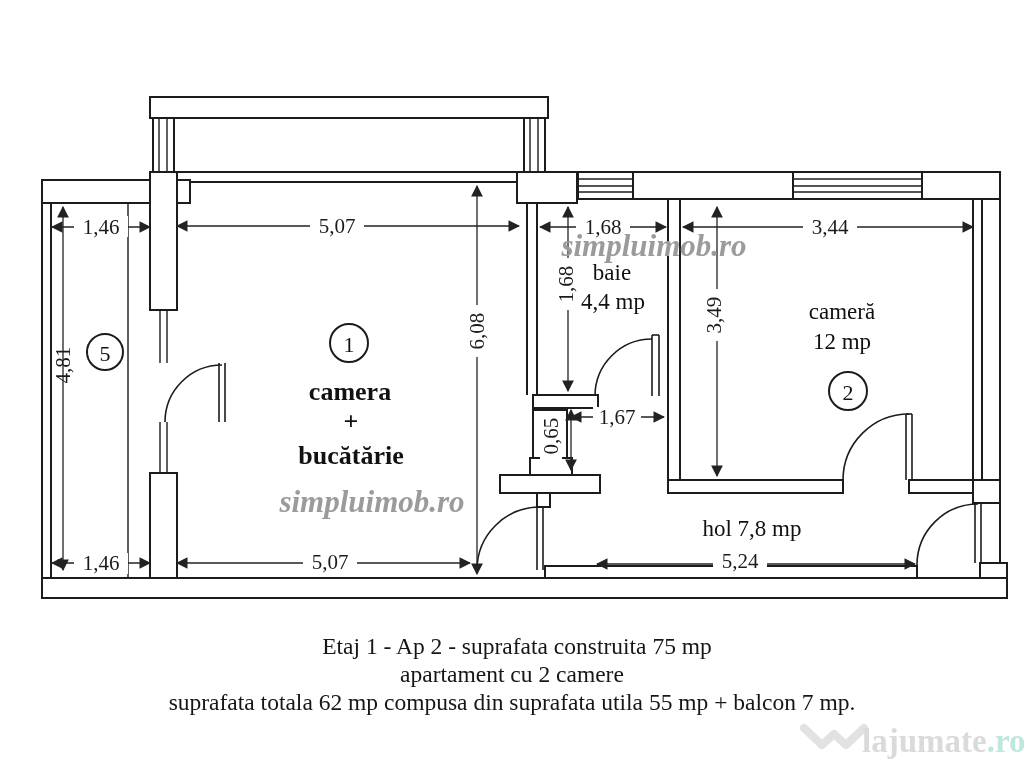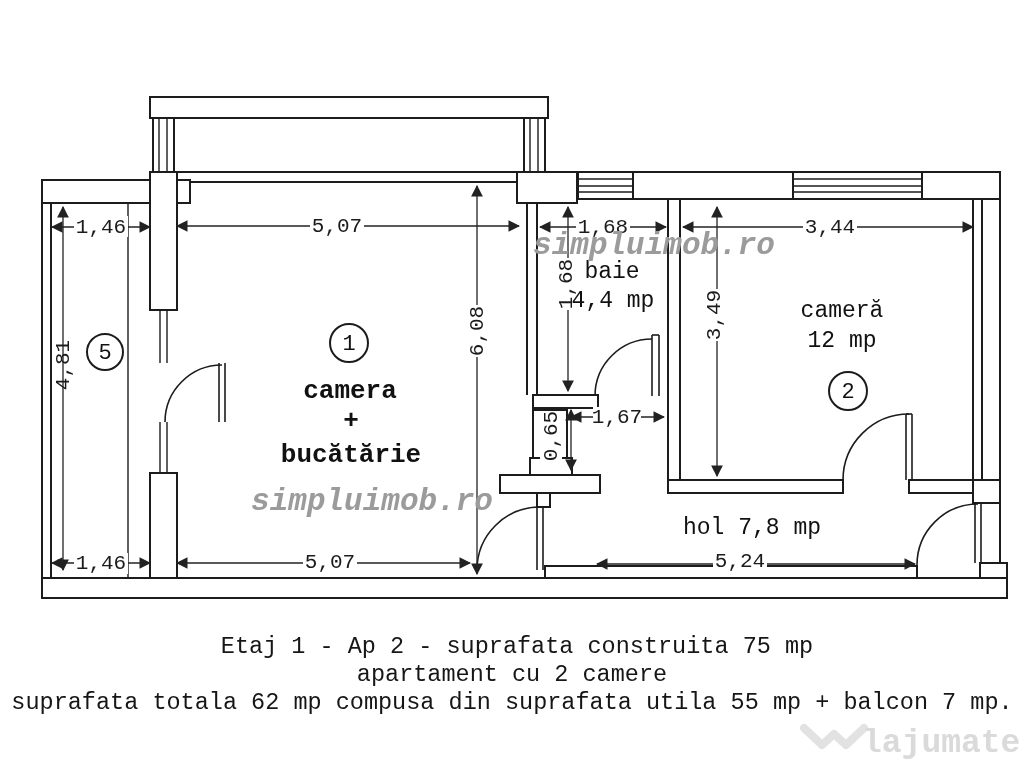--- a/index.html
+++ b/index.html
@@ -1,17 +1,17 @@
 <!DOCTYPE html>
 <html><head>
 <meta charset="utf-8">
 <style>
   html,body{margin:0;padding:0;background:#fff;}
   #stage{position:relative;width:1024px;height:768px;background:#ffffff;overflow:hidden;
-         font-family:Liberation Mono, monospace;}
+         font-family:Liberation Serif, serif;}
   svg{position:absolute;left:0;top:0;}
   
   .wall{fill:#ffffff;stroke:#1c1c1c;stroke-width:2;}
   .wline{stroke:#1c1c1c;stroke-width:2;fill:none;}
   .thin{stroke:#1c1c1c;stroke-width:1.4;fill:none;}
   .glass{stroke:#1c1c1c;stroke-width:1.4;fill:none;}
   .door{stroke:#1c1c1c;stroke-width:1.6;fill:none;}
   
   .dim{stroke:#222222;stroke-width:1.3;fill:none;}
   .dimbg{fill:#ffffff;}

